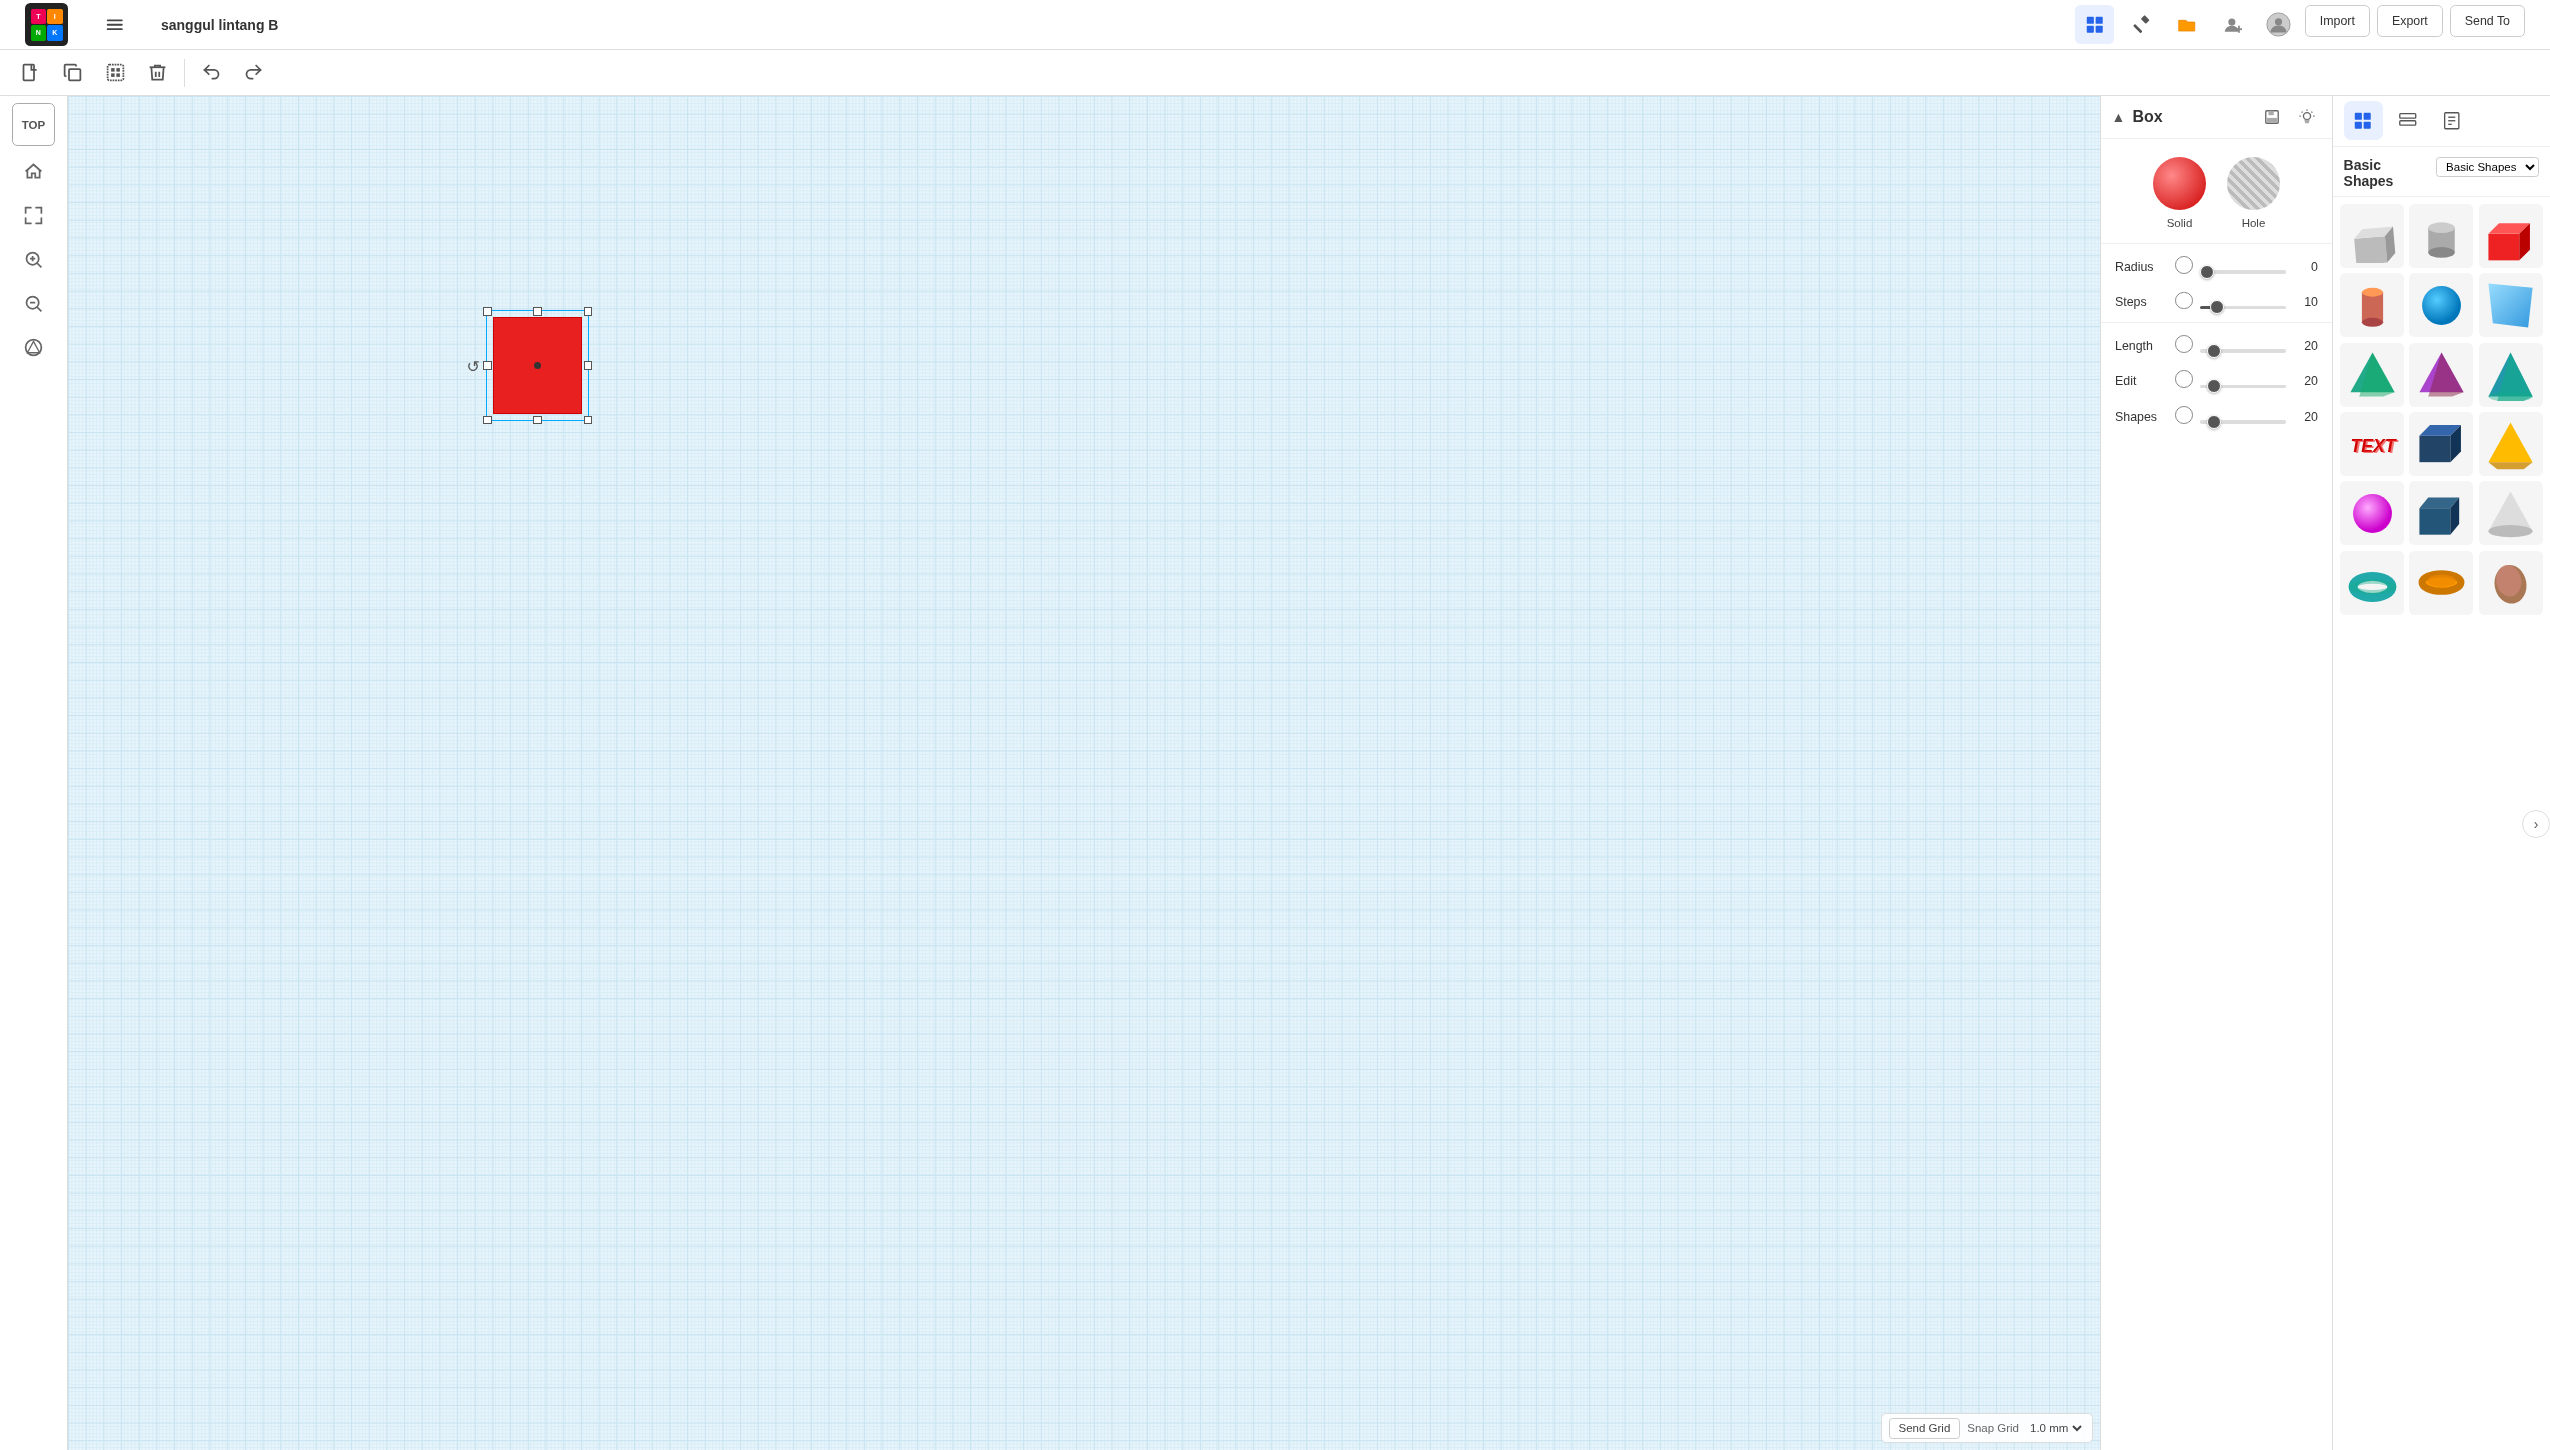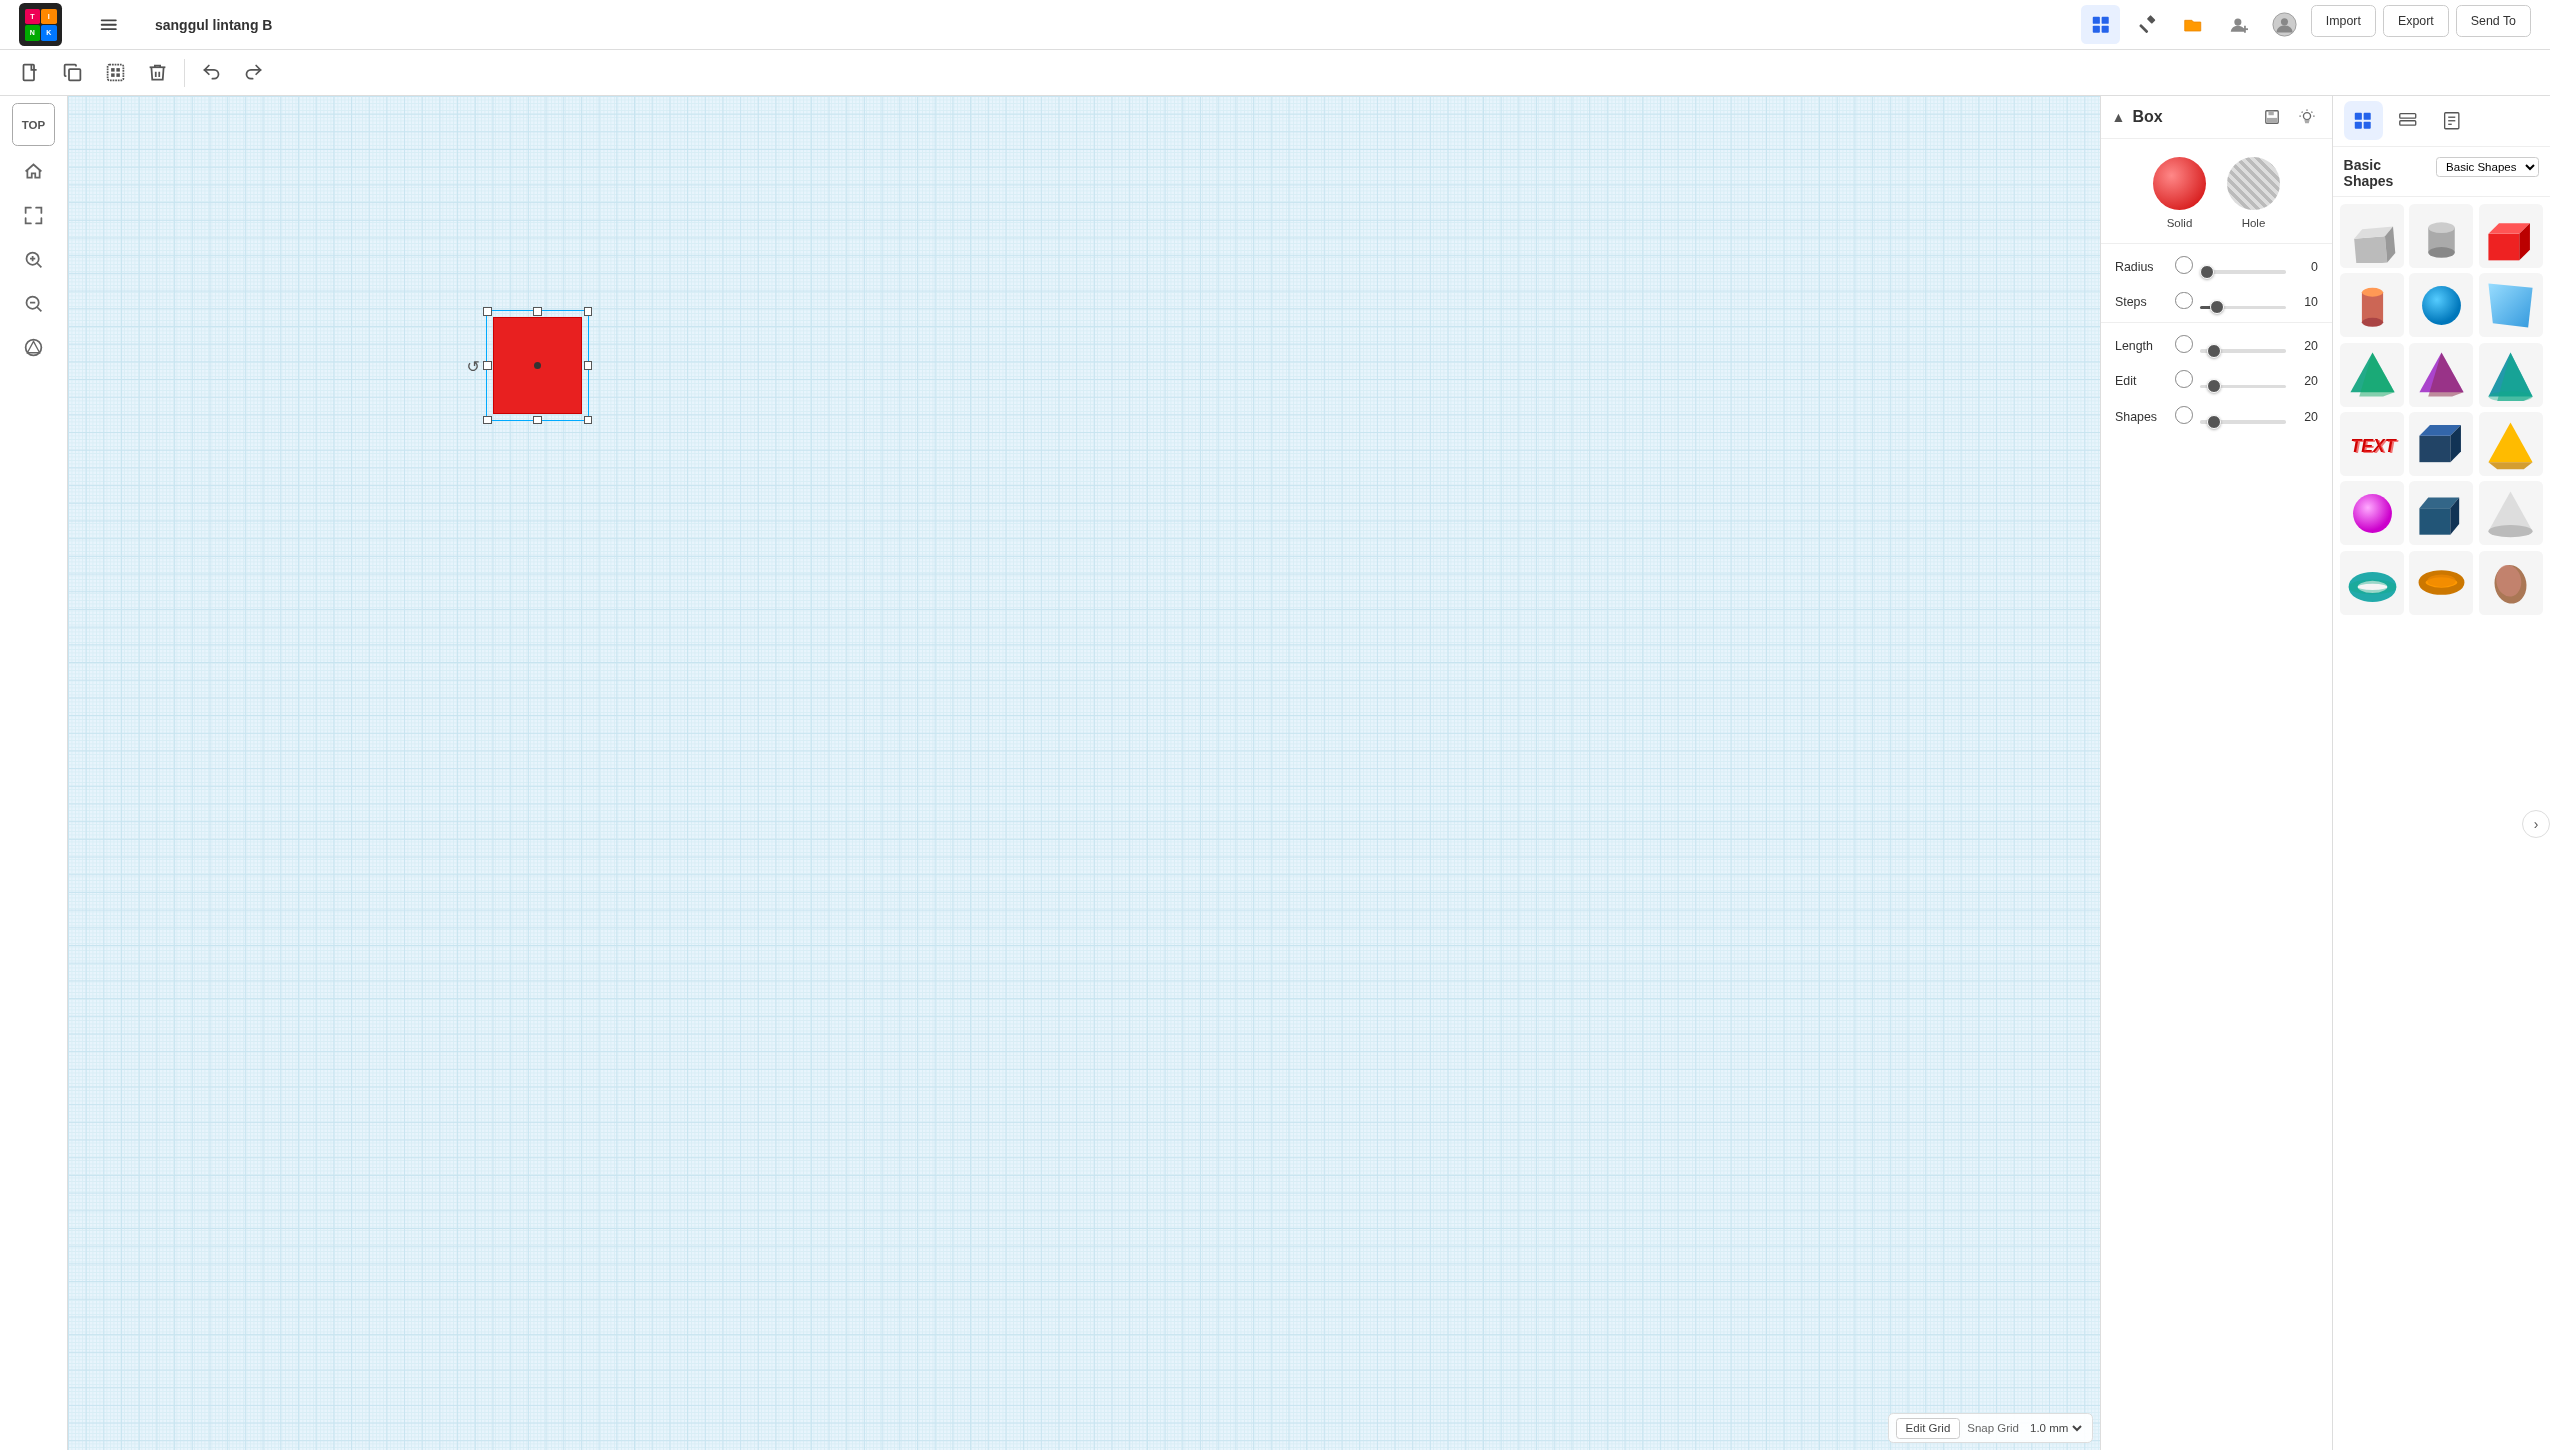--- a/index.html
+++ b/index.html
@@ -2,21 +2,21 @@
 <html style="font-size:14px"><head>
   <meta charset="utf-8">
   <style>
     * { box-sizing: border-box; margin: 0; padding: 0; }
     body { font-family: Arial, sans-serif; background: #f0f0f0; width: 2550px; height: 1450px; overflow: hidden; display: flex; flex-direction: column; }
 
     
     .topbar {
       display: flex; align-items: center; height: 50px;
       background: #fff; border-bottom: 0.9px solid #ddd;
-      padding: 0 19px; gap: 27px;
+      padding: 0 25px; gap: 27px;
     }
     .logo {
       width: 43px; height: 43px; background: #222; border-radius: 5.3px;
       display: flex; align-items: center; justify-content: center;
       font-size: 8.9px; font-weight: bold; color: #fff; flex-shrink: 0;
     }
     .logo-inner { display: grid; grid-template-columns: 1fr 1fr; gap: 0.9px; width: 32px; height: 32px; }
     .logo-inner span { display: flex; align-items: center; justify-content: center; font-size: 7px; font-weight: 900; border-radius: 1.8px; }
     .logo-inner .t { background: #e05; color: #fff; }
     .logo-inner .i { background: #f80; color: #fff; }
@@ -412,21 +412,21 @@
         <div class="sel-handle br"></div>
         <div class="sel-handle tm"></div>
         <div class="sel-handle bm"></div>
         <div class="sel-handle lm"></div>
         <div class="sel-handle rm"></div>
       </div>
       <div class="rotate-handle">↺</div>
     </div>
 
     <div class="bottom-bar">
-      <button class="edit-grid-btn">Edit Grid</button>
+      <button class="edit-grid-btn">Send Grid</button>
       <span class="snap-grid-label">Snap Grid</span>
       <select class="snap-grid-select">
         <option>0.1 mm</option>
         <option>0.5 mm</option>
         <option selected="">1.0 mm</option>
         <option>2.0 mm</option>
         <option>5.0 mm</option>
       </select>
     </div>
   </div>

